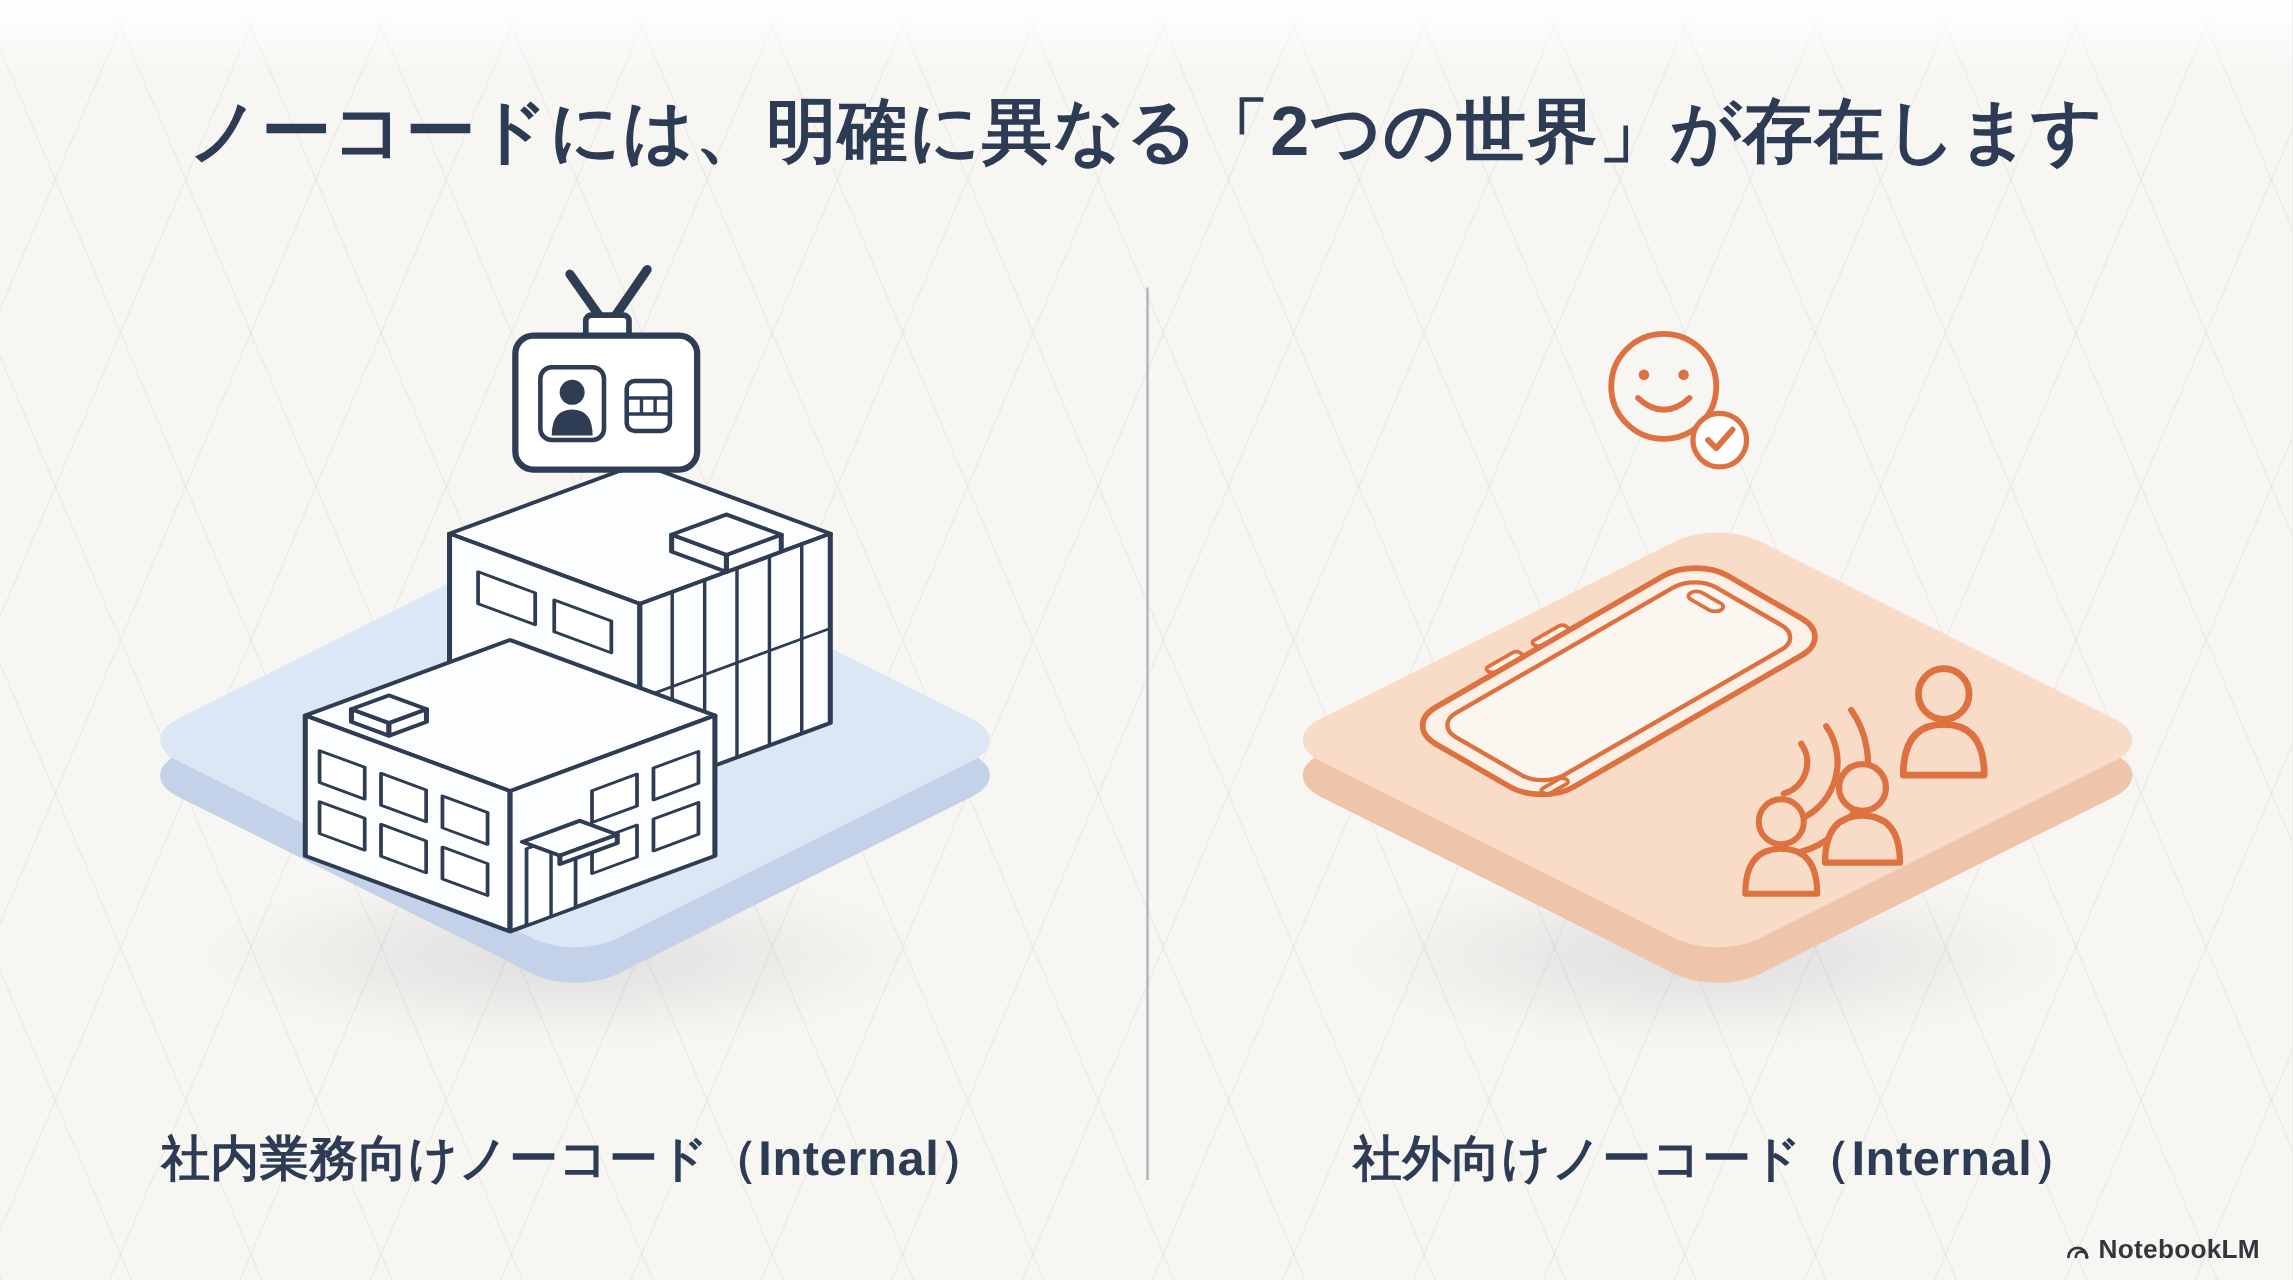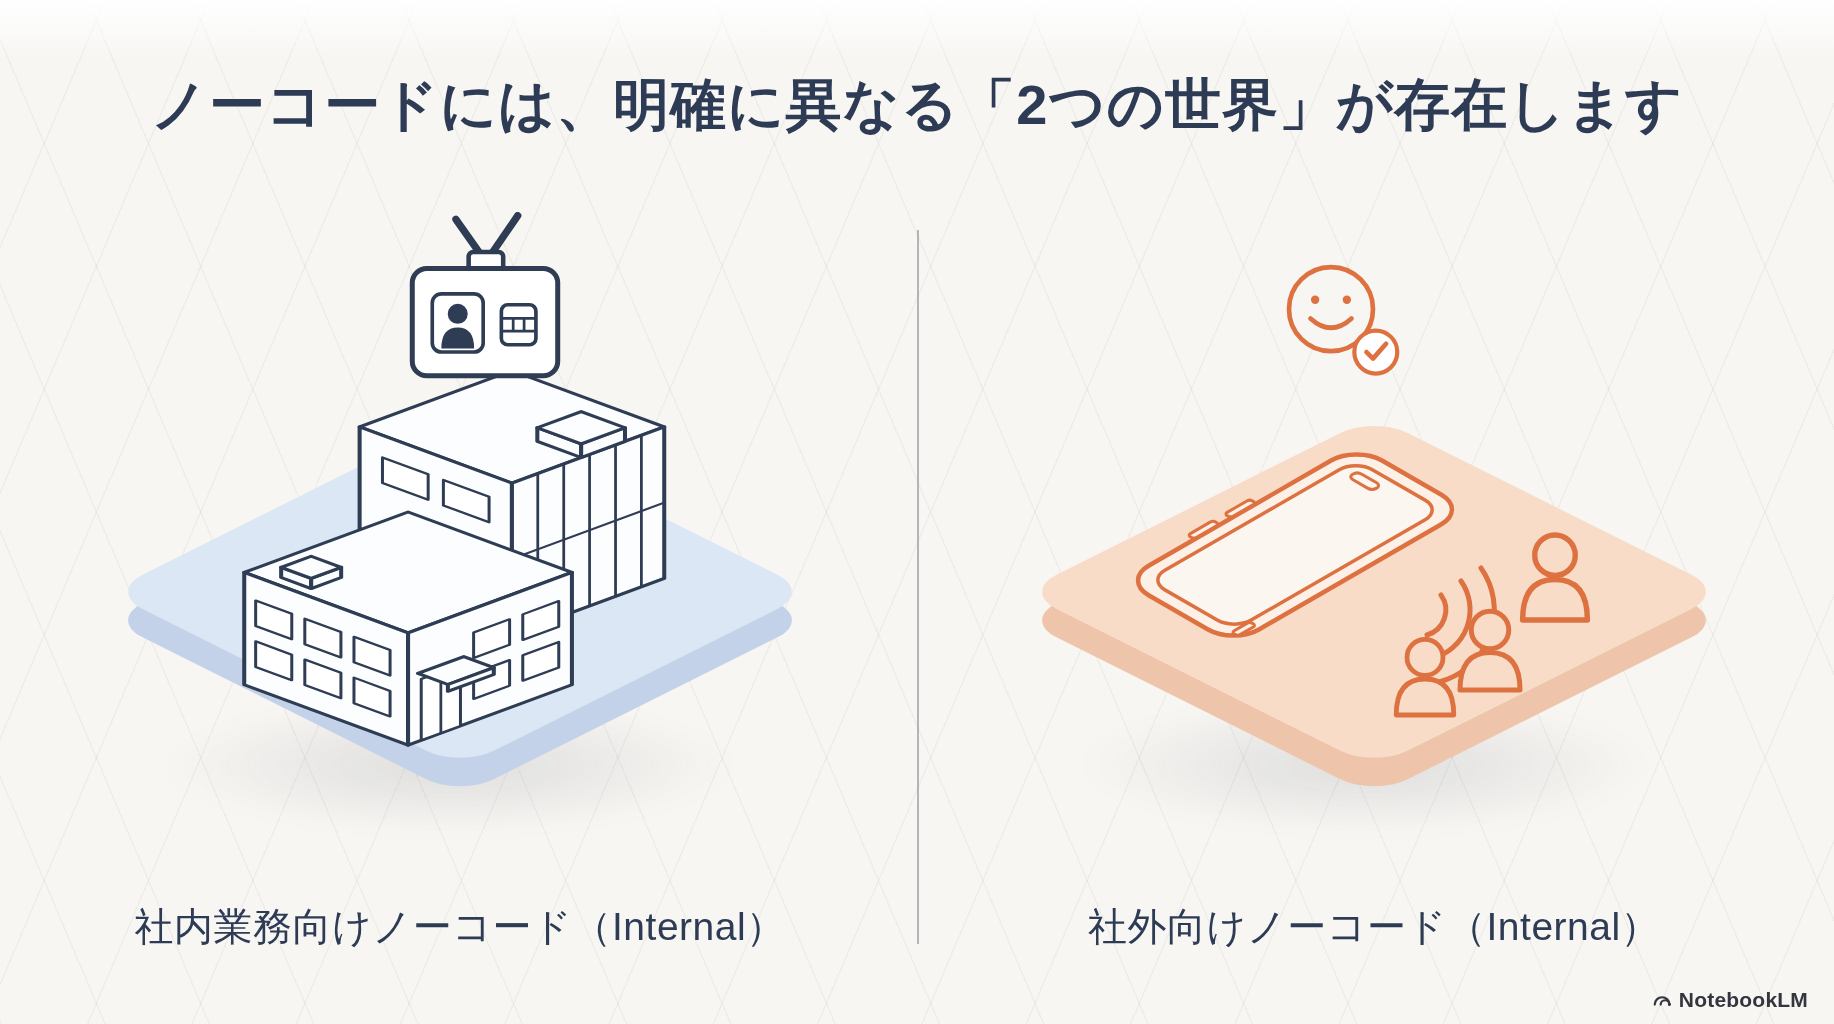--- a/index.html
+++ b/index.html
@@ -30,21 +30,21 @@
     position:absolute;left:0;right:0;top:68px;text-align:center;
     font-size:56px;font-weight:800;letter-spacing:1px;color:var(--title-text);
   }
   .divider{
     position:absolute;left:917px;top:230px;width:2px;height:714px;
     background:var(--divider);opacity:.75;
   }
   .abs{position:absolute;}
   .caption{
     position:absolute;width:740px;text-align:center;top:900px;
-    font-size:39px;font-weight:400;color:var(--title-text);letter-spacing:.5px;
+    font-size:39px;font-weight:700;color:var(--title-text);letter-spacing:.5px;
   }
   .caption.internal{left:90px;}
   .caption.external{left:1004px;}
   .plat-shadow{
     position:absolute;width:620px;height:150px;border-radius:50%;
     background:radial-gradient(ellipse at center, rgba(95,95,105,0.16), rgba(95,95,105,0) 65%);
     filter:blur(7px);
   }
   
   .internal .plat-top{fill:var(--blue-top);}
@@ -54,21 +54,21 @@
   
   .bld{fill:#fcfdff;stroke:var(--navy);stroke-width:3.5;stroke-linejoin:round;stroke-linecap:round;}
   .bld-win{fill:#ffffff;stroke:var(--navy);stroke-width:2.6;stroke-linejoin:round;}
   .bld-thin{fill:none;stroke:var(--navy);stroke-width:2.4;stroke-linecap:round;}
   
   .navy-line{stroke:var(--navy);fill:none;stroke-linecap:round;stroke-linejoin:round;}
   .navy-fill{fill:var(--navy);stroke:none;}
   
   .orange-line{stroke:var(--orange);fill:none;stroke-linecap:round;stroke-linejoin:round;}
   .footer{
-    position:absolute;right:26px;bottom:12px;display:flex;align-items:center;gap:5px;
+    position:absolute;right:26px;bottom:12px;display:flex;align-items:flex-end;gap:5px;
     color:#33373d;
   }
   .footer .wordmark{font-size:21px;font-weight:700;letter-spacing:.2px;}
 </style>
 </head>
 <body>
 
 <div class="canvas">
 
   <h1 class="title">ノーコードには、明確に異なる「2つの世界」が存在します</h1>

